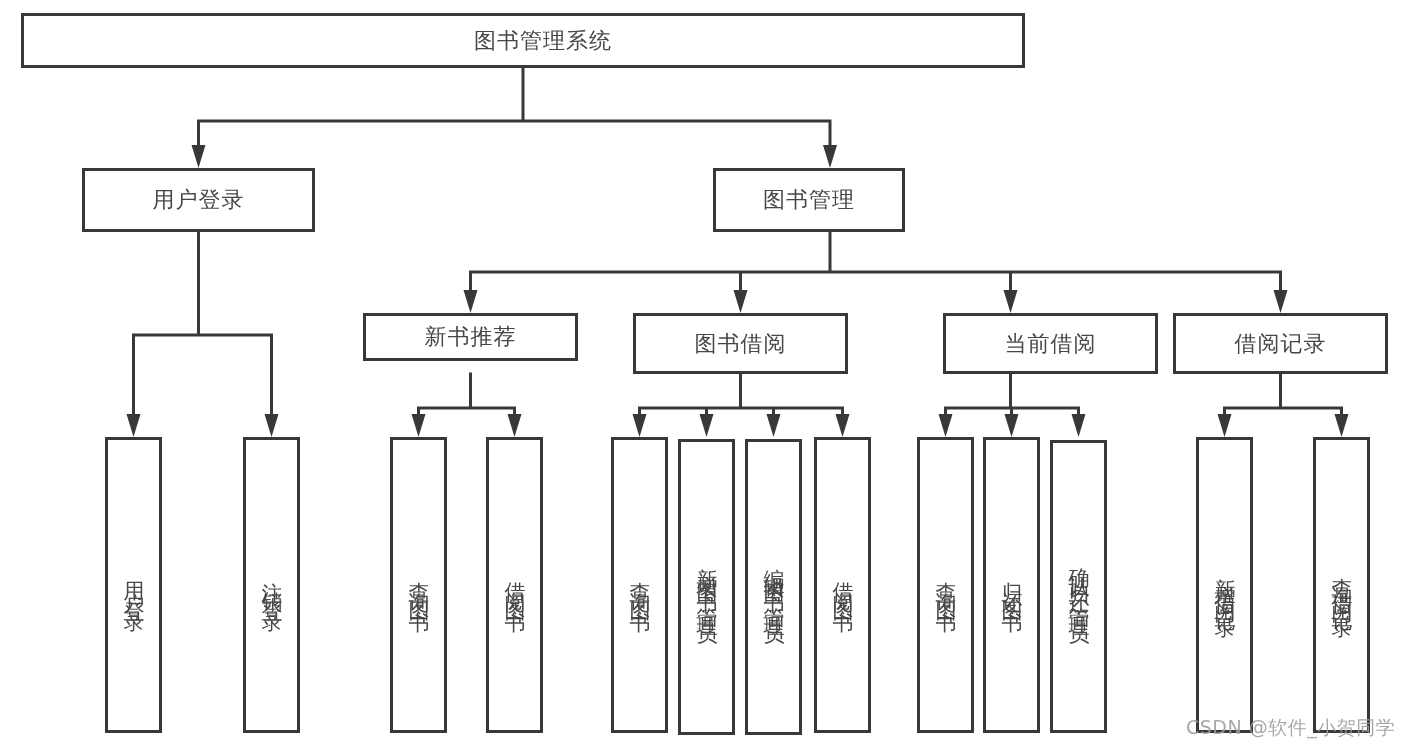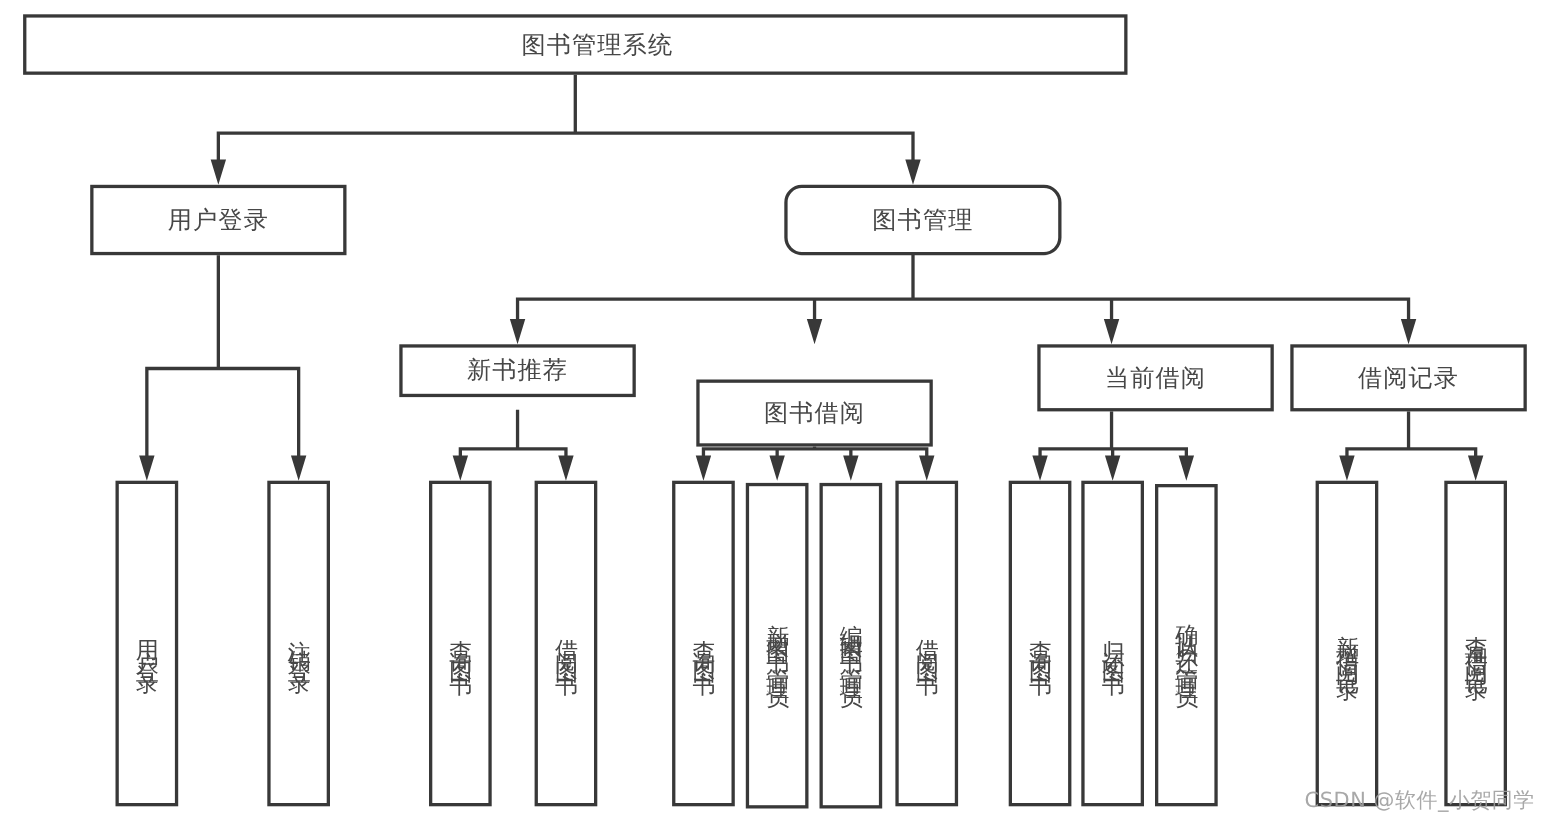--- a/index.html
+++ b/index.html
@@ -86,28 +86,28 @@
       M1334.5 414 L1348.5 414 L1341.5 437 Z"></path>
   </svg>
 
   <div class="box h" style="left:21px;top:13px;width:1004px;height:55px;padding-left:40px;">
     <span>图书管理系统</span>
   </div>
 
   <div class="box h" style="left:82px;top:168px;width:233px;height:64px;">
     <span>用户登录</span>
   </div>
-  <div class="box h" style="left:713px;top:168px;width:252px;height:64px;border-radius:16px;">
+  <div class="box h" style="left:713px;top:168px;width:192px;height:64px;">
     <span>图书管理</span>
   </div>
 
   <div class="box h" style="left:363px;top:313px;width:215px;height:48px;">
     <span>新书推荐</span>
   </div>
-  <div class="box h" style="left:633px;top:313px;width:215px;height:61px;margin-top:32px;">
+  <div class="box h" style="left:633px;top:313px;width:215px;height:61px;">
     <span>图书借阅</span>
   </div>
   <div class="box h" style="left:903px;top:313px;width:215px;height:61px;margin-left:40px;">
     <span>当前借阅</span>
   </div>
   <div class="box h" style="left:1173px;top:313px;width:215px;height:61px;">
     <span>借阅记录</span>
   </div>
 
   <div class="box v short" style="left:105px;top:437px;width:57px;height:296px;">

